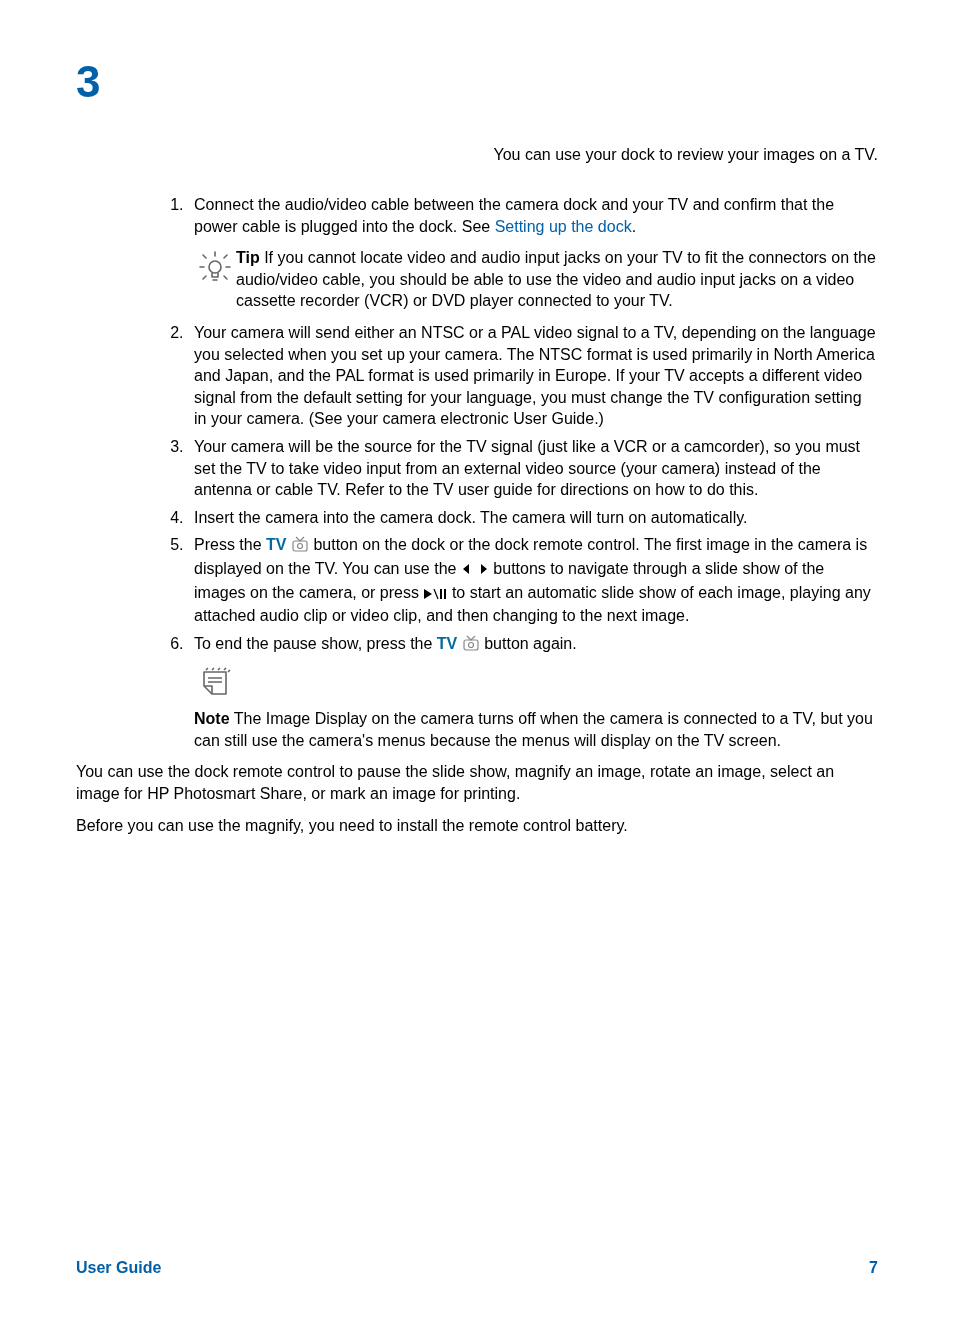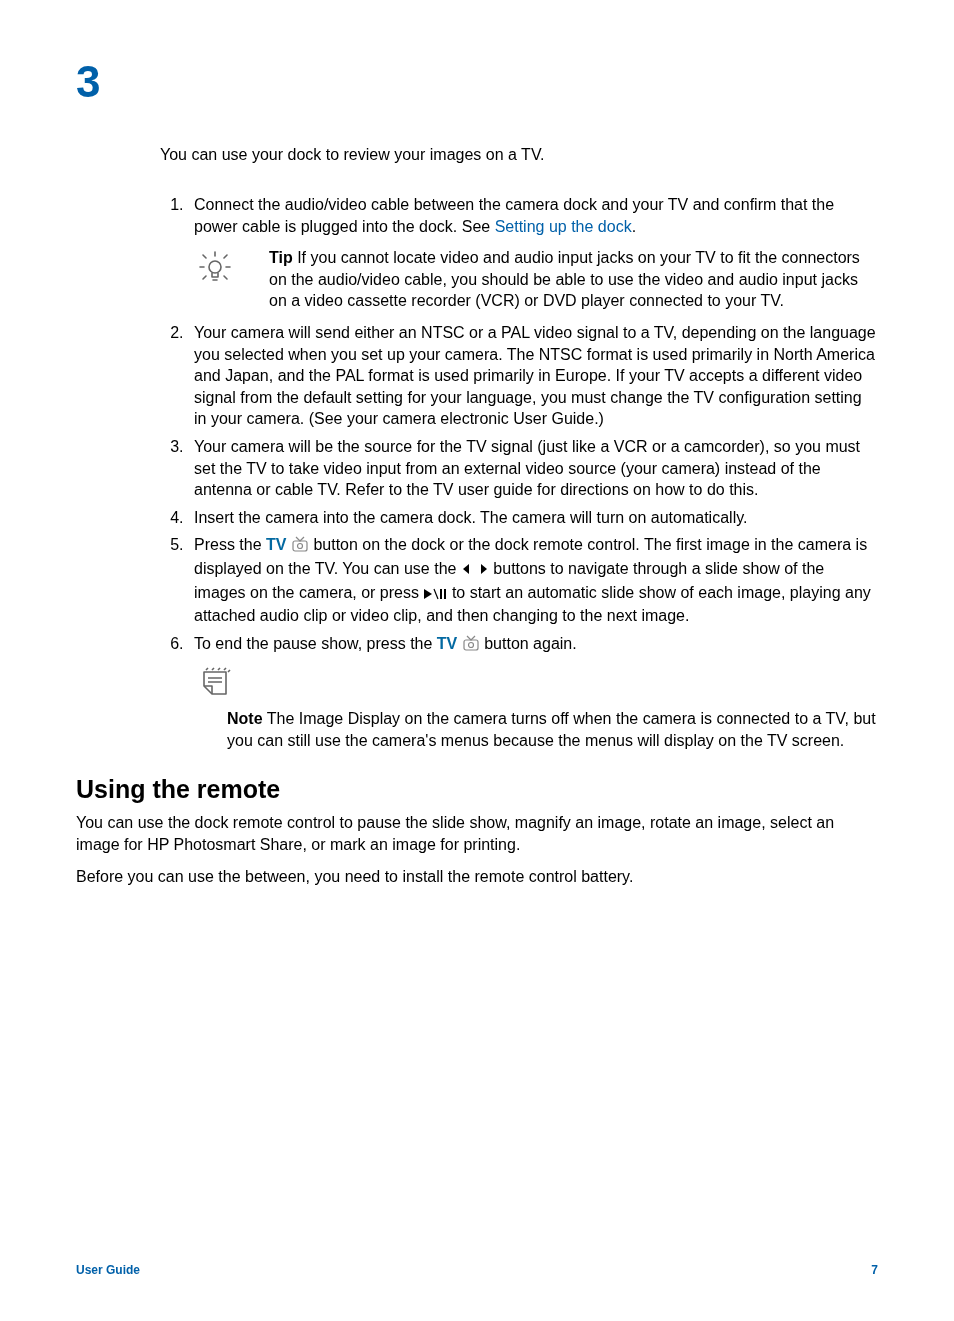--- a/index.html
+++ b/index.html
@@ -29,20 +29,21 @@
     line-height: 1;
   }
   .chapter-title {
     font-size: 34px;
     font-weight: bold;
     color: #0060a9;
   }
   .intro {
     margin-left: 84px;
     margin-bottom: 30px;
+    text-align: right;
   }
   h2.section {
     font-size: 25px;
     font-weight: bold;
     margin: 0 0 8px 0;
   }
   ol.steps {
     margin: 0 0 0 84px;
     padding: 0 0 0 28px;
   }
@@ -57,37 +58,36 @@
     margin: 10px 0 10px 0;
   }
   .callout-icon {
     width: 42px;
     flex: 0 0 42px;
     text-align: center;
     color: #777;
   }
   .callout-body {
     flex: 1;
-    margin-left: 33px;
   }
   .bold { font-weight: bold; }
   .link { color: #0060a9; }
   .tv-label { color: #0369a1; font-weight: bold; }
   .inline-icon {
     display: inline-block;
     vertical-align: -2px;
   }
   .footer {
     position: absolute;
     left: 76px;
     right: 76px;
     bottom: 44px;
     display: flex;
     justify-content: space-between;
-    font-size: 12px;
+    font-size: 16px;
     font-weight: bold;
     color: #0060a9;
   }
   
   .bulb svg { width: 34px; height: 40px; }
   .note-icon svg { width: 34px; height: 34px; }
   .tv-icon svg { width: 18px; height: 16px; }
   .arrows svg { width: 28px; height: 14px; }
   .play-pause svg { width: 24px; height: 12px; }
 
@@ -189,24 +189,23 @@
             </g>
           </svg>
         </div>
         <div class="callout-body">
           <span class="bold">Note</span><span> The Image Display on the camera turns off when the camera is connected to a TV, but you can still use the camera's menus because the menus will display on the TV screen.</span>
         </div>
       </div>
     </li>
   </ol>
 
-  <h2 class="section" style="margin-top:24px">Using the remote</h2>
   <div class="remote-body">
     <p>You can use the dock remote control to pause the slide show, magnify an image, rotate an image, select an image for HP Photosmart Share, or mark an image for printing.</p>
-    <p>Before you can use the between, you need to install the remote control battery.</p>
+    <p>Before you can use the magnify, you need to install the remote control battery.</p>
   </div>
 
 </div>
 
 <div class="footer">
   <span>User Guide</span>
   <span>7</span>
 </div>
 
 </body></html>

